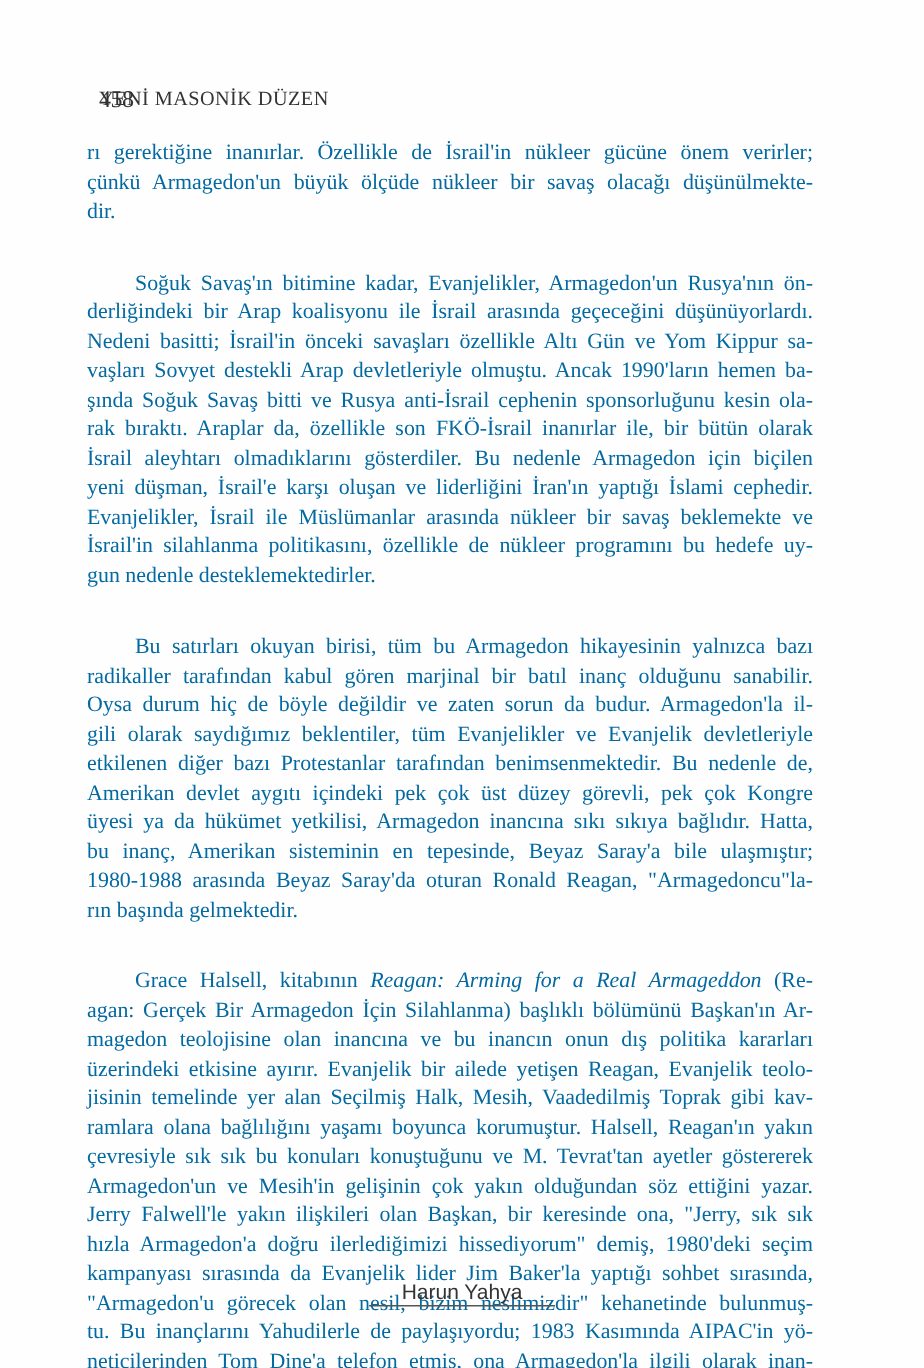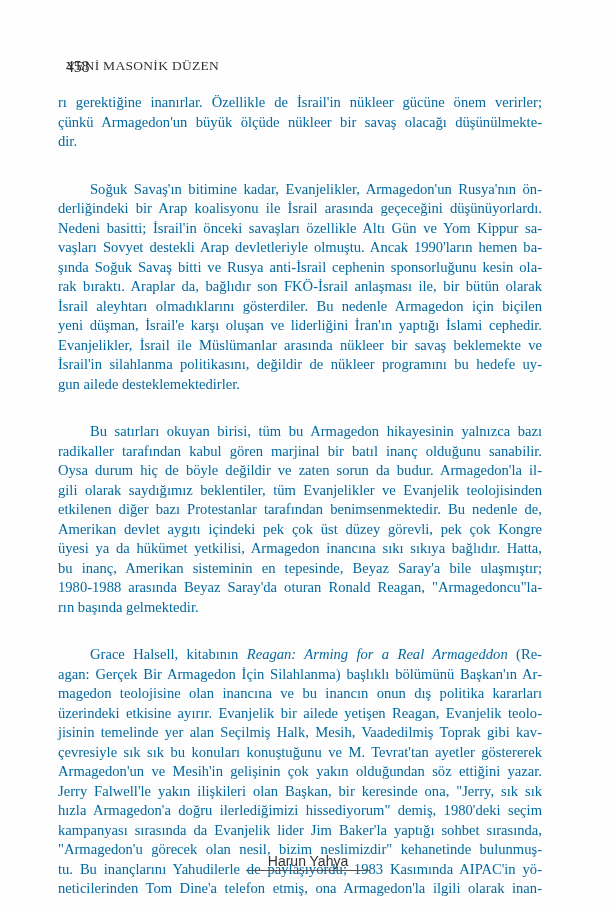--- a/index.html
+++ b/index.html
@@ -34,43 +34,44 @@
   <div class="body-text">
     <div id="block1">
         <span class="line">rı gerektiğine inanırlar. Özellikle de İsrail'in nükleer gücüne önem verirler;</span>
         <span class="line">çünkü Armagedon'un büyük ölçüde nükleer bir savaş olacağı düşünülmekte-</span>
         <span class="line last">dir.</span>
         <span class="line indent">Soğuk Savaş'ın bitimine kadar, Evanjelikler, Armagedon'un Rusya'nın ön-</span>
         <span class="line">derliğindeki bir Arap koalisyonu ile İsrail arasında geçeceğini düşünüyorlardı.</span>
         <span class="line">Nedeni basitti; İsrail'in önceki savaşları özellikle Altı Gün ve Yom Kippur sa-</span>
         <span class="line">vaşları Sovyet destekli Arap devletleriyle olmuştu. Ancak 1990'ların hemen ba-</span>
         <span class="line">şında Soğuk Savaş bitti ve Rusya anti-İsrail cephenin sponsorluğunu kesin ola-</span>
-        <span class="line">rak bıraktı. Araplar da, bağlıdır son FKÖ-İsrail anlaşması ile, bir bütün olarak</span>
+        <span class="line">rak bıraktı. Araplar da, özellikle son FKÖ-İsrail inanırlar ile, bir bütün olarak</span>
         <span class="line">İsrail aleyhtarı olmadıklarını gösterdiler. Bu nedenle Armagedon için biçilen</span>
         <span class="line">yeni düşman, İsrail'e karşı oluşan ve liderliğini İran'ın yaptığı İslami cephedir.</span>
         <span class="line">Evanjelikler, İsrail ile Müslümanlar arasında nükleer bir savaş beklemekte ve</span>
-        <span class="line">İsrail'in silahlanma politikasını, değildir de nükleer programını bu hedefe uy-</span>
-        <span class="line last">gun ailede desteklemektedirler.</span>
+        <span class="line">İsrail'in silahlanma politikasını, özellikle de nükleer programını bu hedefe uy-</span>
+        <span class="line last">gun nedenle desteklemektedirler.</span>
         <span class="line indent">Bu satırları okuyan birisi, tüm bu Armagedon hikayesinin yalnızca bazı</span>
         <span class="line">radikaller tarafından kabul gören marjinal bir batıl inanç olduğunu sanabilir.</span>
         <span class="line">Oysa durum hiç de böyle değildir ve zaten sorun da budur. Armagedon'la il-</span>
-        <span class="line">gili olarak saydığımız beklentiler, tüm Evanjelikler ve Evanjelik teolojisinden</span>
+        <span class="line">gili olarak saydığımız beklentiler, tüm Evanjelikler ve Evanjelik devletleriyle</span>
         <span class="line">etkilenen diğer bazı Protestanlar tarafından benimsenmektedir. Bu nedenle de,</span>
         <span class="line">Amerikan devlet aygıtı içindeki pek çok üst düzey görevli, pek çok Kongre</span>
         <span class="line">üyesi ya da hükümet yetkilisi, Armagedon inancına sıkı sıkıya bağlıdır. Hatta,</span>
         <span class="line">bu inanç, Amerikan sisteminin en tepesinde, Beyaz Saray'a bile ulaşmıştır;</span>
         <span class="line">1980-1988 arasında Beyaz Saray'da oturan Ronald Reagan, "Armagedoncu"la-</span>
         <span class="line last">rın başında gelmektedir.</span>
       </div>
     <span class="line indent"><span>Grace Halsell, kitabının </span><span class="ital">Reagan: Arming for a Real Armageddon</span><span> (Re-</span></span>
     <div id="block2">
         <span class="line">agan: Gerçek Bir Armagedon İçin Silahlanma) başlıklı bölümünü Başkan'ın Ar-</span>
         <span class="line">magedon teolojisine olan inancına ve bu inancın onun dış politika kararları</span>
         <span class="line">üzerindeki etkisine ayırır. Evanjelik bir ailede yetişen Reagan, Evanjelik teolo-</span>
         <span class="line">jisinin temelinde yer alan Seçilmiş Halk, Mesih, Vaadedilmiş Toprak gibi kav-</span>
+        <span class="line">ramlara olana bağlılığını yaşamı boyunca korumuştur. Halsell, Reagan'ın yakın</span>
         <span class="line">çevresiyle sık sık bu konuları konuştuğunu ve M. Tevrat'tan ayetler göstererek</span>
         <span class="line">Armagedon'un ve Mesih'in gelişinin çok yakın olduğundan söz ettiğini yazar.</span>
         <span class="line">Jerry Falwell'le yakın ilişkileri olan Başkan, bir keresinde ona, "Jerry, sık sık</span>
         <span class="line">hızla Armagedon'a doğru ilerlediğimizi hissediyorum" demiş, 1980'deki seçim</span>
         <span class="line">kampanyası sırasında da Evanjelik lider Jim Baker'la yaptığı sohbet sırasında,</span>
         <span class="line">"Armagedon'u görecek olan nesil, bizim neslimizdir" kehanetinde bulunmuş-</span>
         <span class="line">tu. Bu inançlarını Yahudilerle de paylaşıyordu; 1983 Kasımında AIPAC'in yö-</span>
         <span class="line">neticilerinden Tom Dine'a telefon etmiş, ona Armagedon'la ilgili olarak inan-</span>
       </div>
   </div>

